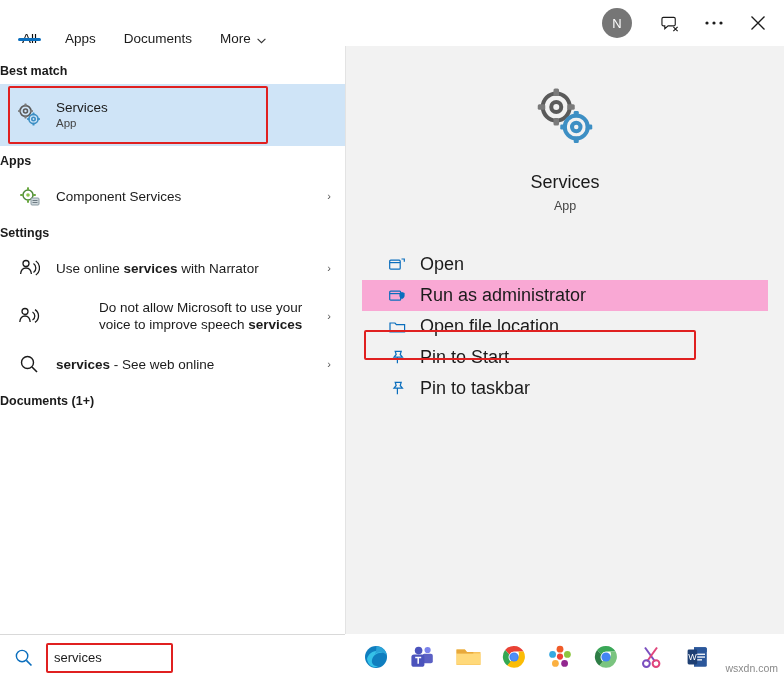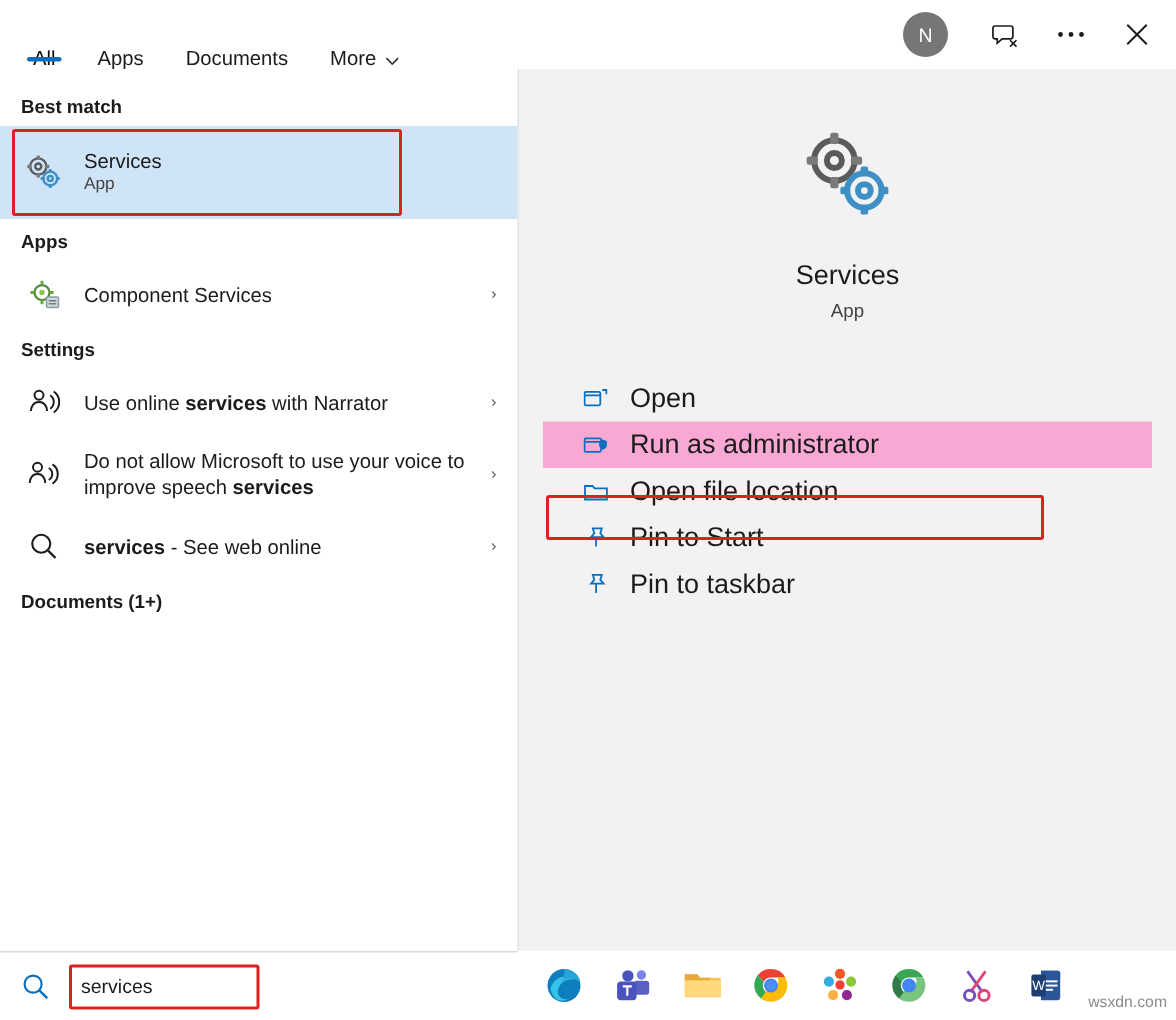--- a/index.html
+++ b/index.html
@@ -56,21 +56,21 @@
   .tb-icon svg { display: block; }
 
   
   .left-pane {
     position: absolute; left: 0; top: 46px; width: 345px; height: 588px;
     background: #ffffff;
     padding-top: 10px;
   }
   .section-head {
     font-size: 12.5px; color: #1b1b1b; font-weight: 700;
-    padding: 8px 14px 6px 14px;
+    padding: 8px 14px 6px 0;
   }
   .result-row {
     display: flex; align-items: center;
     height: 44px; padding: 0 14px;
     gap: 12px;
   }
   .result-row.best {
     height: 62px;
     background: #cfe4f7;
     margin: 0 0 0 0;
@@ -87,21 +87,21 @@
   .res-icon {
     width: 30px; height: 30px; flex: 0 0 30px;
     display: flex; align-items: center; justify-content: center;
   }
   .res-text { display: flex; flex-direction: column; justify-content: center; }
   .res-title { font-size: 13.5px; color: #1b1b1b; line-height: 17px; }
   .res-sub { font-size: 11.5px; color: #444; line-height: 15px; }
   .res-title b { font-weight: 700; }
   .row-chevron { margin-left: auto; color: #555; font-size: 11px; }
   .two-line { height: 52px; }
-  .two-line .res-title { line-height: 17px; }
+  .two-line .res-title { line-height: 17px; margin-left: 43px; }
 
   
   .right-pane {
     position: absolute; left: 345px; top: 46px; width: 439px; height: 588px;
     background: #f2f2f2;
     border-left: 1px solid #e3e3e3;
   }
   .detail-head {
     padding-top: 36px;
     display: flex; flex-direction: column; align-items: center;

